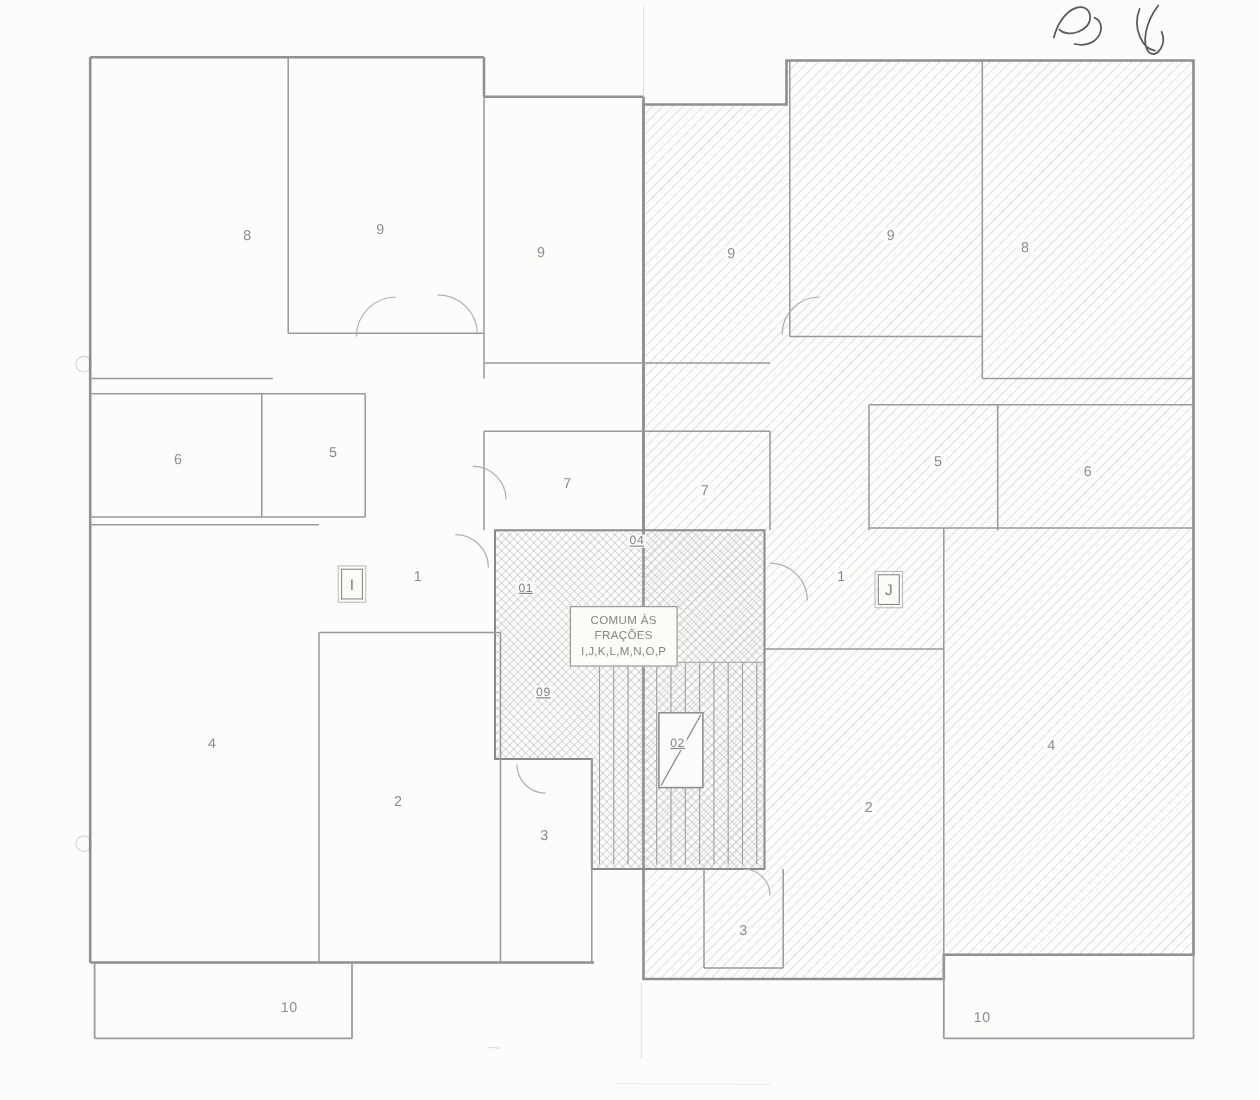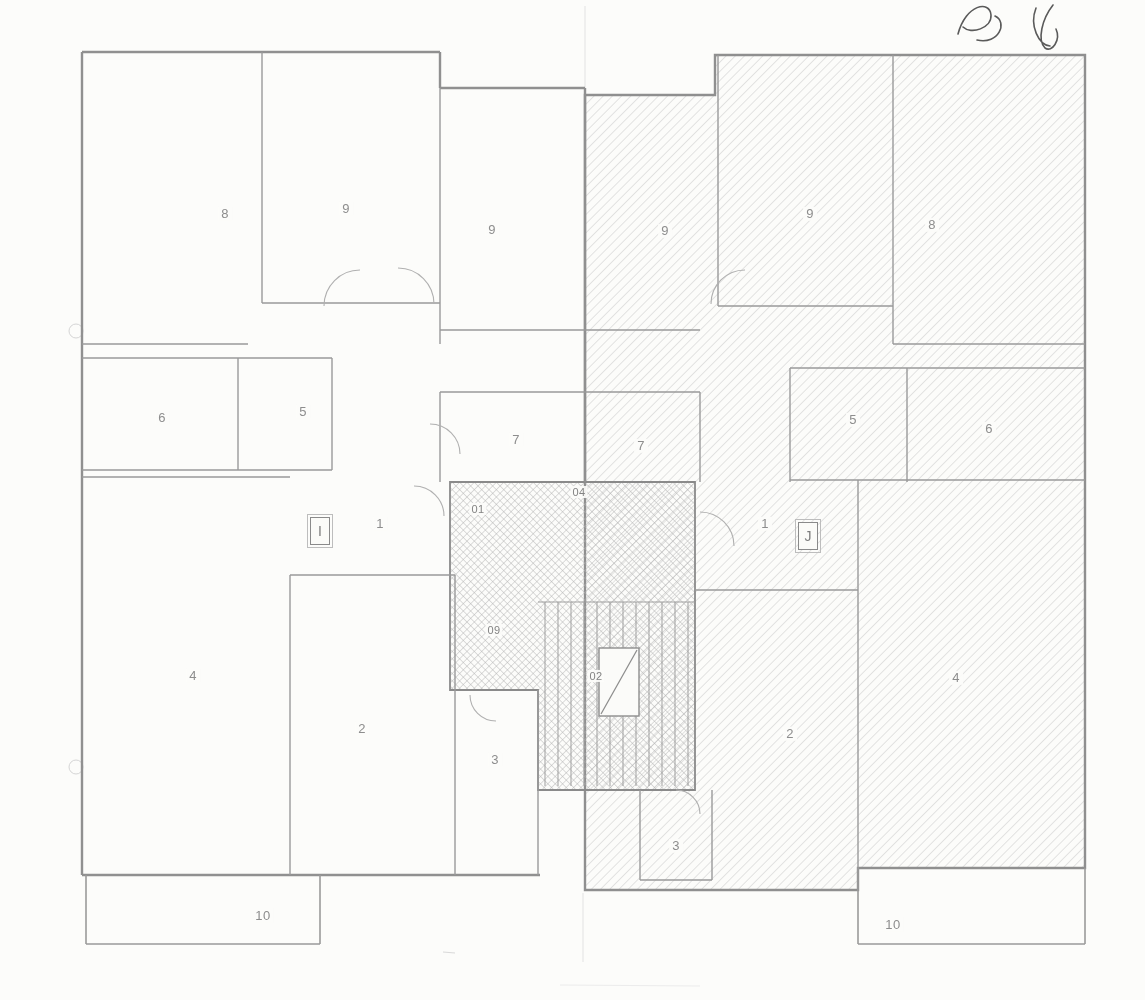--- a/index.html
+++ b/index.html
@@ -8,21 +8,21 @@
     background:#fcfcfa;
     font-family:"Liberation Sans",sans-serif;
   }
   .sheet svg{position:absolute;left:0;top:0;}
   .lbl{
     position:absolute;transform:translate(-50%,-50%);
     font-size:13px;color:#8d8d8d;letter-spacing:.5px;
     background:rgba(252,252,250,.92);padding:0 3px;line-height:1.1;
     white-space:nowrap;
   }
-  .lbl.core{font-size:11px;color:#838383;padding:0 2px;}
+  .lbl.core{font-size:11px;color:#838383;padding:0 2px;text-decoration:underline;}
   .unit-box{
     position:absolute;transform:translate(-50%,-50%);
     width:18px;height:26px;border:1px solid #8a8a8a;outline:1px solid #bdbdbd;outline-offset:2px;
     background:#fbfbf8;display:flex;align-items:center;justify-content:center;
     font-size:14px;color:#7c7c7c;
   }
   .common-box{
     position:absolute;left:518px;top:551px;width:98px;
     border:1px solid #8f8f8f;background:#fbfbf8;
     text-align:center;font-size:10.5px;line-height:1.35;color:#858585;
@@ -172,26 +172,31 @@
   <span class="lbl" style="left:932px;top:225px">8</span>
   <span class="lbl" style="left:641px;top:446px">7</span>
   <span class="lbl" style="left:853px;top:420px">5</span>
   <span class="lbl" style="left:989px;top:429px">6</span>
   <span class="lbl" style="left:765px;top:524px">1</span>
   <span class="lbl" style="left:790px;top:734px">2</span>
   <span class="lbl" style="left:956px;top:678px">4</span>
   <span class="lbl" style="left:676px;top:846px">3</span>
   <span class="lbl" style="left:893px;top:925px">10</span>
 
-  <span class="lbl core" style="left:478px;top:509px">01</span>
+  <span class="lbl core" style="left:478px;top:535px">01</span>
   <span class="lbl core" style="left:579px;top:492px">04</span>
   <span class="lbl core" style="left:494px;top:630px">09</span>
-  <span class="lbl core" style="left:596px;top:676px">02</span>
+  <span class="lbl core" style="left:616px;top:676px">02</span>
 
   <div class="unit-box" style="left:320px;top:531px">
     <span>I</span>
   </div>
   <div class="unit-box" style="left:808px;top:536px">
     <span>J</span>
   </div>
 
+  <div class="common-box">
+    <div>COMUM ÀS</div>
+    <div>FRAÇÕES</div>
+    <div>I,J,K,L,M,N,O,P</div>
+  </div>
 
 </div>
 
 </body></html>

